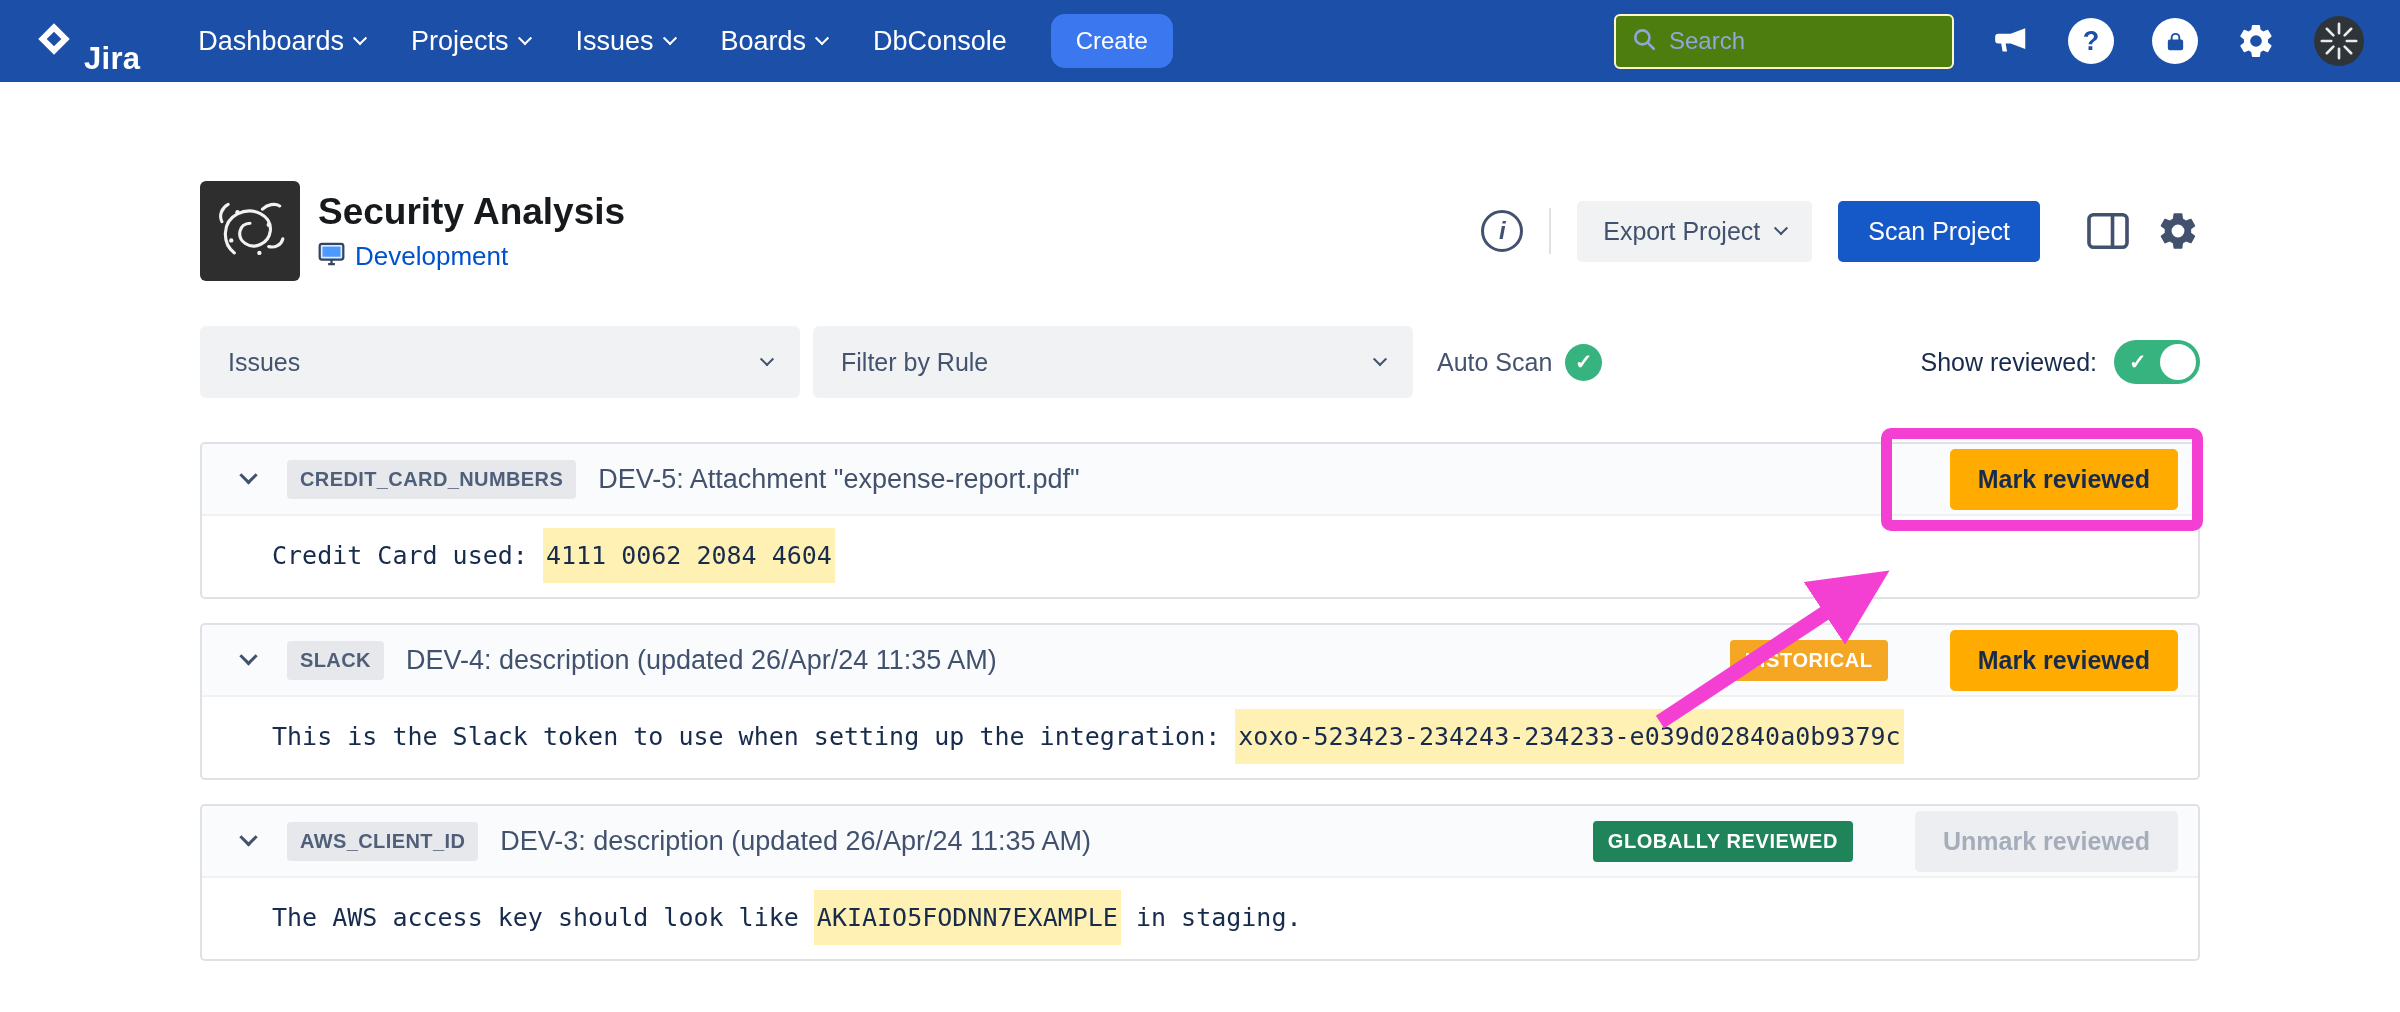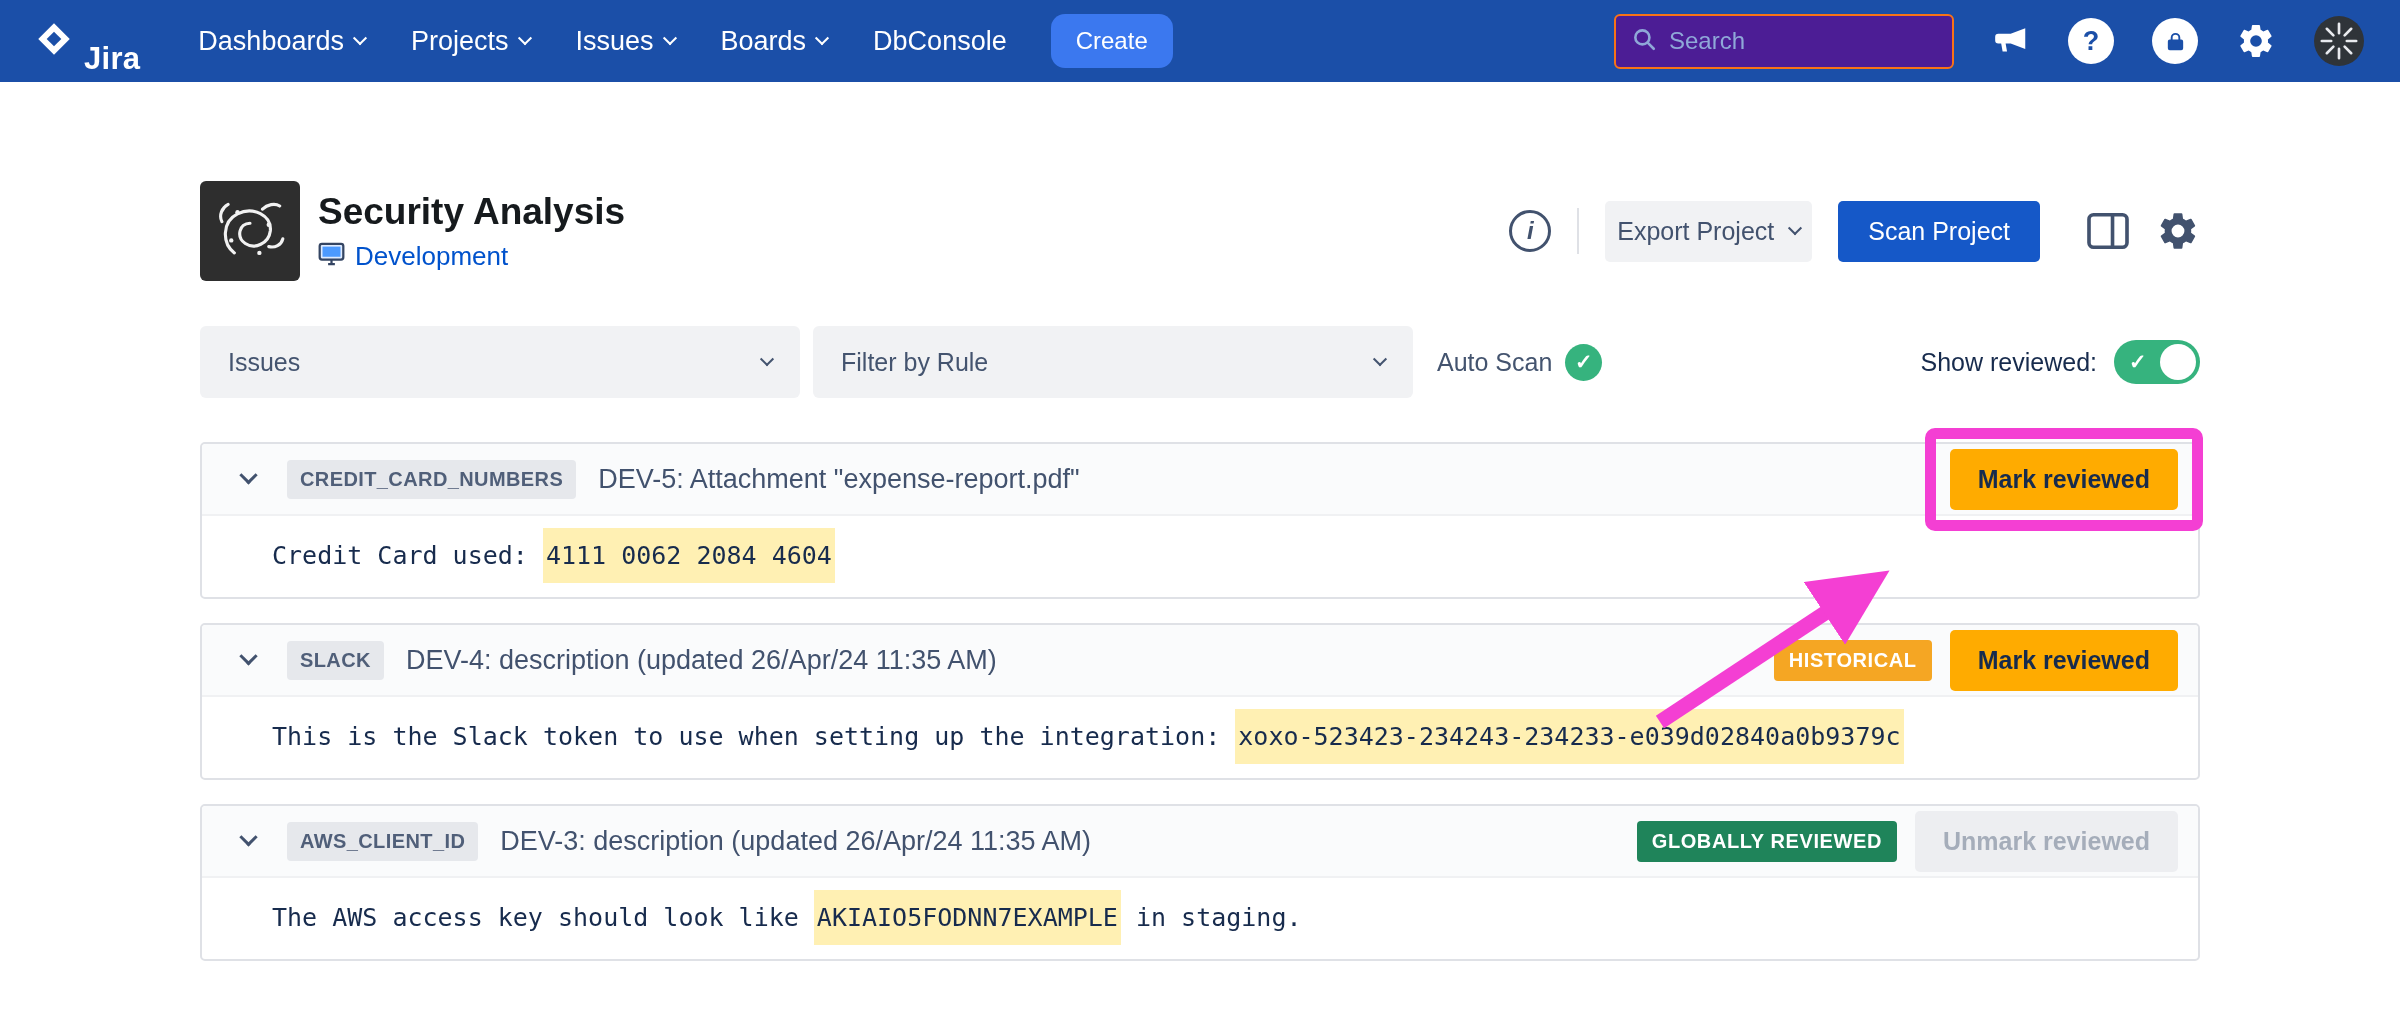--- a/index.html
+++ b/index.html
@@ -7,40 +7,40 @@
   body { font-family: "Liberation Sans", sans-serif; background: #fff; position: relative; }
 
   
   .navbar { height: 82px; background: #1B4FA8; display: flex; align-items: center; padding: 0 36px; color: #fff; }
   .brand { display: flex; align-items: center; gap: 12px; margin-right: 58px; cursor: pointer; }
   .brand-name { font-size: 31px; font-weight: 600; letter-spacing: .3px; margin-top: 36px; }
   .nav-menu { display: flex; align-items: center; gap: 46px; font-size: 27px; font-weight: 500; }
   .nav-item { display: flex; align-items: center; gap: 11px; cursor: pointer; white-space: nowrap; }
   .chev { display: inline-block; width: 10px; height: 10px; border-right: 2.6px solid currentColor; border-bottom: 2.6px solid currentColor; transform: rotate(45deg) translate(-2px,-2px); }
   .create-btn { margin-left: 44px; background: #3B78EF; border: none; color: #fff; font-size: 24px; font-weight: 500; padding: 13px 25px; border-radius: 14px; cursor: pointer; font-family: inherit; }
-  .search-box { margin-left: auto; width: 340px; height: 55px; background: #4c1d95; border: 2px solid #f97316; border-radius: 6px; display: flex; align-items: center; gap: 12px; padding: 0 15px; justify-content: flex-end; }
+  .search-box { margin-left: auto; width: 340px; height: 55px; background: #4d7c0f; border: 2px solid #fef9c3; border-radius: 6px; display: flex; align-items: center; gap: 12px; padding: 0 15px; justify-content: flex-end; }
   .search-box input { background: transparent; border: none; outline: none; color: #fff; font-size: 24px; width: 100%; font-family: inherit; }
   .search-box input::placeholder { color: #8FA8D8; }
   .nav-icons { display: flex; align-items: center; gap: 38px; margin-left: 38px; }
   .nav-disc { width: 46px; height: 46px; border-radius: 50%; background: #fff; color: #1B4FA8; display: flex; align-items: center; justify-content: center; font-weight: 700; font-size: 27px; cursor: pointer; }
   .nav-svg-btn { display: flex; align-items: center; cursor: pointer; }
 
   
   .content { width: 2000px; margin: 0 auto; position: relative; }
 
   .project-header { margin-top: 99px; display: flex; align-items: center; }
   .proj-avatar { width: 100px; height: 100px; border-radius: 6px; overflow: hidden; flex: 0 0 auto; margin-right: 18px; }
   .proj-meta h1 { font-size: 37px; font-weight: 700; color: #161A1D; margin-bottom: 8px; }
   .proj-link-row { display: flex; align-items: center; gap: 10px; }
   .proj-link { color: #0052CC; font-size: 26px; font-weight: 500; text-decoration: none; cursor: pointer; }
   .header-actions { margin-left: auto; display: flex; align-items: center; gap: 26px; }
   .info-btn { width: 42px; height: 42px; border: 3px solid #42526E; border-radius: 50%; color: #42526E; font-size: 24px; font-weight: 700; display: flex; align-items: center; justify-content: center; cursor: pointer; font-style: italic; }
   .vdiv { width: 2px; height: 46px; background: #DFE1E6; }
   .btn { height: 61px; border: none; border-radius: 5px; font-size: 25px; font-weight: 500; cursor: pointer; font-family: inherit; display: inline-flex; align-items: center; gap: 16px; }
-  .btn-neutral { background: #F1F2F4; color: #42526E; padding: 0 12px; }
+  .btn-neutral { background: #F1F2F4; color: #42526E; padding: 0 26px; }
   .btn-primary { background: #1558C8; color: #fff; padding: 0 30px; }
   .icon-btn { background: none; border: none; cursor: pointer; display: flex; align-items: center; padding: 0; }
   .icon-btn.panel { margin-left: 20px; }
 
   
   .filter-bar { margin-top: 45px; display: flex; align-items: center; }
   .dropdown { width: 600px; height: 72px; background: #F1F2F4; border-radius: 6px; display: flex; align-items: center; justify-content: space-between; padding: 0 28px; font-size: 25px; color: #44546F; cursor: pointer; }
   .dropdown + .dropdown { margin-left: 13px; }
   .dropdown .chev { color: #44546F; }
   .auto-scan { display: flex; align-items: center; gap: 13px; margin-left: 24px; font-size: 25px; color: #44546F; }
@@ -56,21 +56,21 @@
   .card { border: 2px solid #DFE1E6; border-radius: 5px; background: #fff; }
   .card-header { background: #FAFBFC; border-bottom: 2px solid #F0F1F3; height: 72px; display: flex; align-items: center; padding: 0 20px 0 34px; border-radius: 4px 4px 0 0; }
   .chev-lg { display: inline-block; width: 13px; height: 13px; border-right: 3px solid #42526E; border-bottom: 3px solid #42526E; transform: rotate(45deg) translate(-3px,-3px); }
   .expander { background: none; border: none; cursor: pointer; margin-right: 26px; display: flex; align-items: center; padding: 6px; }
   .rule-badge { background: #E6E8EC; color: #505F79; font-size: 20px; font-weight: 700; letter-spacing: .4px; padding: 8px 13px; border-radius: 4px; margin-right: 22px; white-space: nowrap; }
   .card-title { font-size: 27px; color: #42526E; white-space: nowrap; }
   .card-actions { margin-left: auto; display: flex; align-items: center; gap: 18px; }
   .status-badge { font-size: 20px; font-weight: 700; letter-spacing: .6px; color: #fff; padding: 9px 15px; border-radius: 4px; white-space: nowrap; }
   .status-badge.historical { background: #F5A623; }
   .status-badge.reviewed { background: #1F845A; }
-  .action-btn { height: 61px; padding: 0 28px; border: none; border-radius: 5px; background: #FFAB00; color: #172B4D; font-size: 25px; font-weight: 600; font-family: inherit; cursor: pointer; white-space: nowrap; }
+  .action-btn { height: 61px; padding: 0 28px; border: none; border-radius: 5px; background: #FFAB00; color: #172B4D; font-size: 25px; font-weight: 600; font-family: inherit; cursor: pointer; white-space: nowrap; margin-left: 44px; }
   .action-btn.disabled { background: #EDEEF1; color: #A5ADBA; }
   .card-body { padding: 24px 34px 26px 70px; font-family: "DejaVu Sans Mono", monospace; font-size: 25px; color: #172B4D; line-height: 31px; }
   .secret-highlight { background: #FFF0B3; padding: 13px 3px; }
 
   
   .annot-box { position: relative; }
   .annot-box::after { content: ""; position: absolute; left: -25px; right: -25px; top: -21px; bottom: -21px; border: 11px solid #F43FD3; border-radius: 10px; pointer-events: none; z-index: 6; }
   .annotation-arrow { position: absolute; left: 0; top: 0; z-index: 7; pointer-events: none; }
 </style>
 </head>

